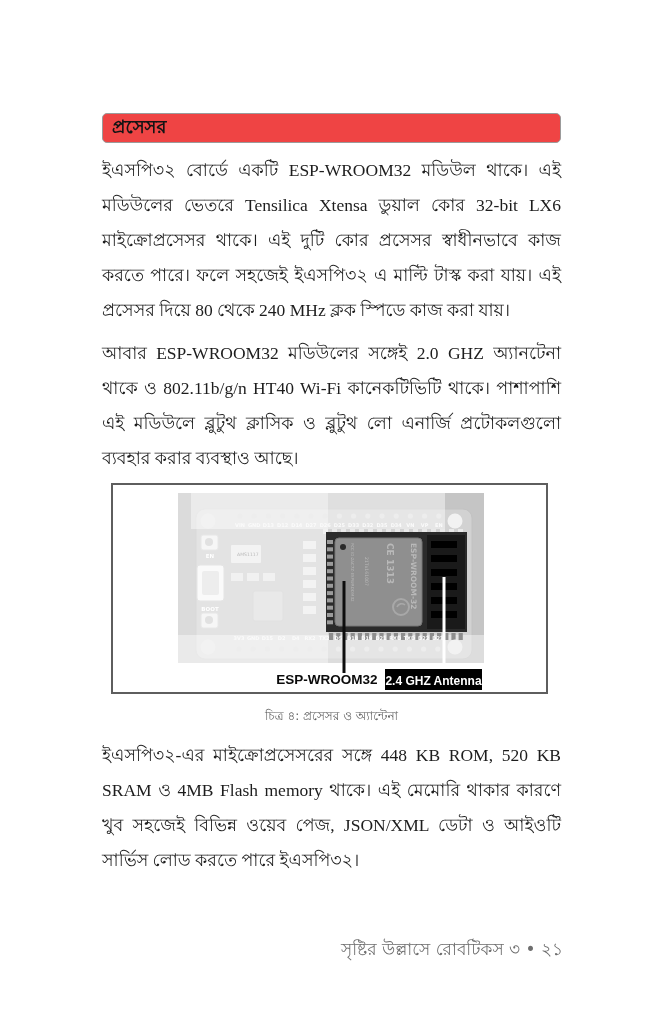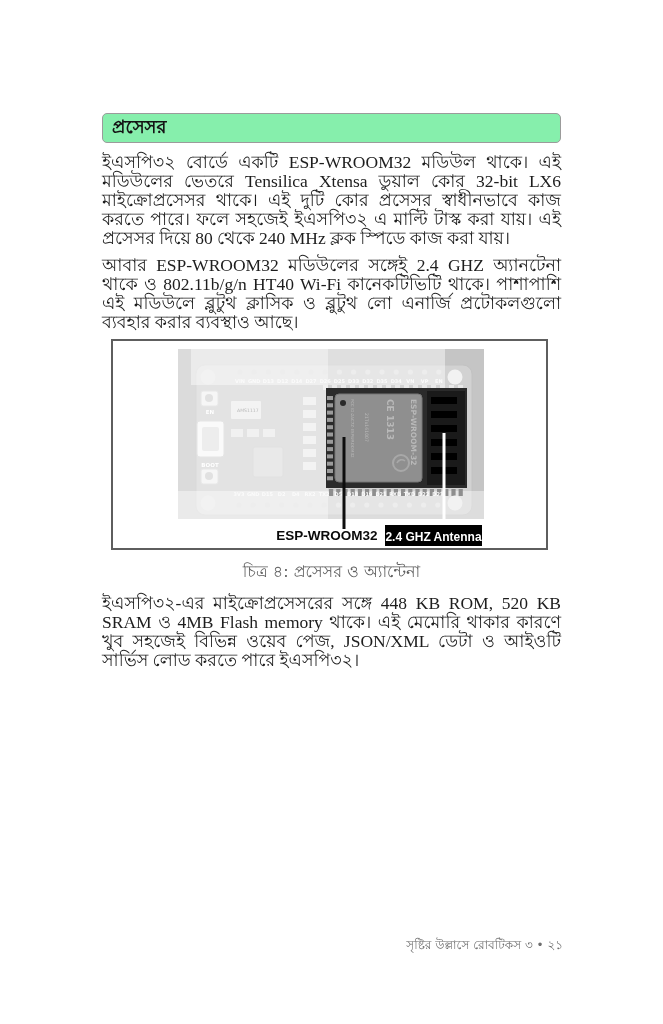--- a/index.html
+++ b/index.html
@@ -1,48 +1,48 @@
 <!DOCTYPE html>
 <html><head>
 <meta charset="utf-8">
 <style>
   html,body{margin:0;padding:0;}
   body{width:663px;height:1024px;background:#ffffff;position:relative;overflow:hidden;
        font-family:"Liberation Serif", serif;}
   .content{position:absolute;left:102px;top:113px;width:459px;}
-  .sec-head{background:#86efac;border:1px solid #9b9b9b;border-radius:5px;
+  .sec-head{background:#ef4444;border:1px solid #9b9b9b;border-radius:5px;
        padding:2px 9px 4px;font-weight:700;font-size:18px;color:#141414;
        margin:0 0 10px;line-height:22px;}
-  .para{font-size:17.5px;line-height:19px;color:#1d1d1d;text-align:justify;
+  .para{font-size:17.5px;line-height:35px;color:#1d1d1d;text-align:justify;
        margin:0 0 8px;}
   .para.tight{margin-bottom:7px;}
   .figure{margin:0 0 9px 9px;width:433px;height:207px;border:2px solid #5e5e5e;
        background:#ffffff;}
   .figure svg{display:block;}
-  .caption{text-align:center;font-family:"DejaVu Sans", sans-serif;font-size:16px;
+  .caption{text-align:center;font-family:"DejaVu Sans", sans-serif;font-size:12px;
        color:#5f5f5f;line-height:26px;margin:0 0 9px;}
   .spacer-mem{margin-bottom:13px;}
   .footer{position:absolute;top:936px;right:100px;font-family:"DejaVu Sans", sans-serif;
-       font-size:12px;color:#6e6e6e;}
+       font-size:17px;color:#6e6e6e;}
   
   .pins circle{fill:#ededed;}
   .pins text{font:700 5px "DejaVu Sans", sans-serif;fill:#fbfbfb;text-anchor:middle;}
   .mark{font-family:"DejaVu Sans", sans-serif;fill:#b9b9b9;text-anchor:start;}
   .btn-label{font:700 5.5px "DejaVu Sans", sans-serif;fill:#ffffff;text-anchor:middle;}
   .callout-label{font:700 13.5px "Liberation Sans", sans-serif;fill:#0a0a0a;text-anchor:middle;}
   .antenna-label{font:700 12px "Liberation Sans", sans-serif;fill:#ffffff;text-anchor:middle;}
 </style>
 </head>
 <body>
 
 <div class="content">
 
   <div class="sec-head">প্রসেসর</div>
   <p class="para">ইএসপি৩২ বোর্ডে একটি ESP-WROOM32 মডিউল থাকে। এই মডিউলের ভেতরে Tensilica Xtensa ডুয়াল কোর 32-bit LX6 মাইক্রোপ্রসেসর থাকে। এই দুটি কোর প্রসেসর স্বাধীনভাবে কাজ করতে পারে। ফলে সহজেই ইএসপি৩২ এ মাল্টি টাস্ক করা যায়। এই প্রসেসর দিয়ে 80 থেকে 240 MHz ক্লক স্পিডে কাজ করা যায়।</p>
-  <p class="para tight">আবার ESP-WROOM32 মডিউলের সঙ্গেই 2.4 GHZ অ্যানটেনা থাকে ও 802.11b/g/n HT40 Wi-Fi কানেকটিভিটি থাকে। পাশাপাশি এই মডিউলে ব্লুটুথ ক্লাসিক ও ব্লুটুথ লো এনার্জি প্রটোকলগুলো ব্যবহার করার ব্যবস্থাও আছে।</p>
+  <p class="para tight">আবার ESP-WROOM32 মডিউলের সঙ্গেই 2.0 GHZ অ্যানটেনা থাকে ও 802.11b/g/n HT40 Wi-Fi কানেকটিভিটি থাকে। পাশাপাশি এই মডিউলে ব্লুটুথ ক্লাসিক ও ব্লুটুথ লো এনার্জি প্রটোকলগুলো ব্যবহার করার ব্যবস্থাও আছে।</p>
 
   <div class="figure">
     <svg width="433" height="207" viewBox="0 0 433 207">
 
       <rect x="65" y="8" width="306" height="170" fill="#c5c5c5"></rect>
 
       <rect x="83" y="24" width="276" height="150" rx="9" fill="#d2d2d2" stroke="#c2c2c2"></rect>
 
       <g>
         <rect x="88" y="50" width="17" height="15" rx="2" fill="#f1f1f1" stroke="#d8d8d8"></rect>

